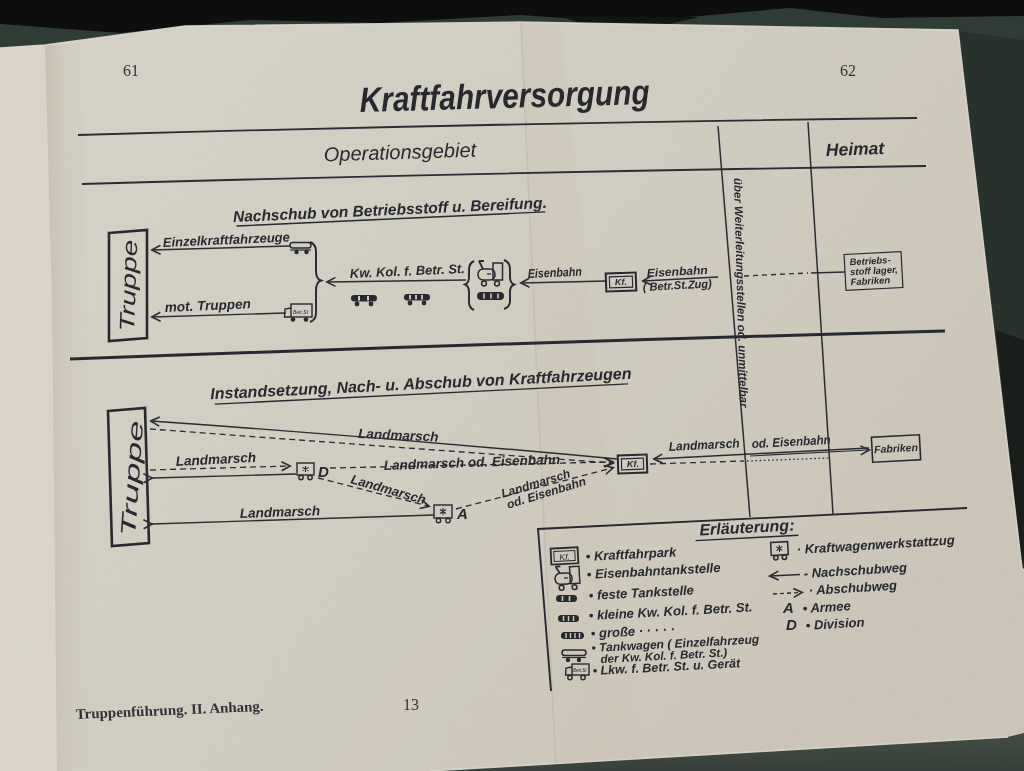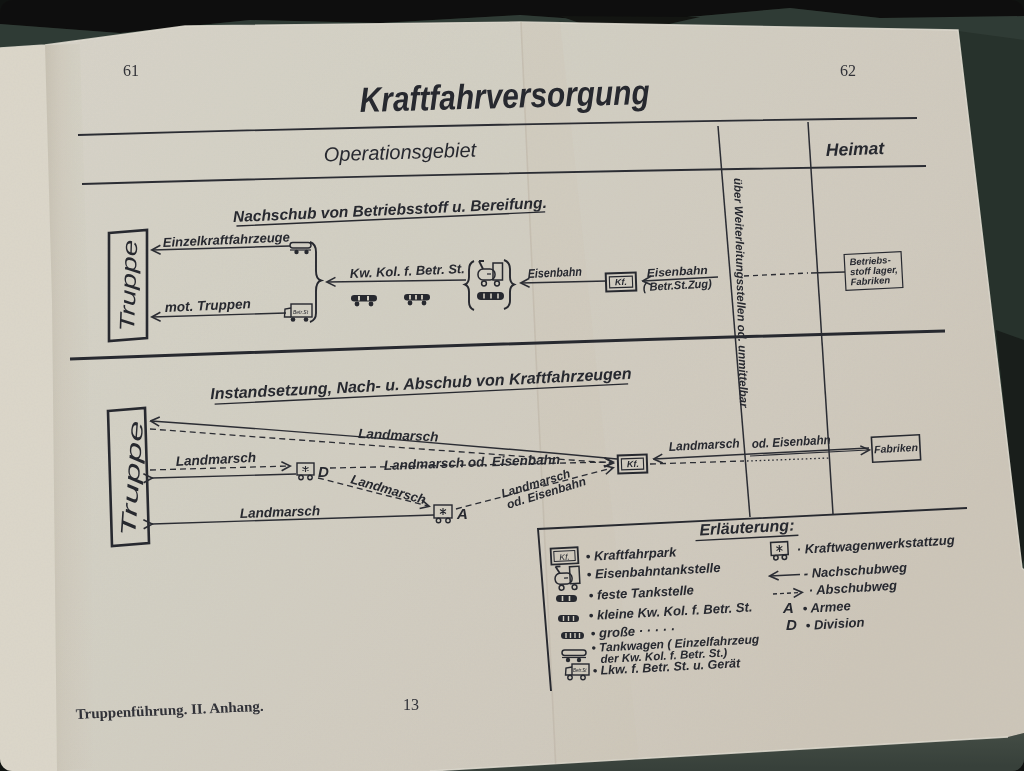--- a/index.html
+++ b/index.html
@@ -1,16 +1,16 @@
 <!DOCTYPE html>
 <html><head>
 <meta charset="utf-8">
 <style>
   html,body{margin:0;padding:0;background:#101311;}
-  #stage{position:relative;width:1024px;height:771px;overflow:hidden;border-radius:12px;}
+  #stage{position:relative;width:1024px;height:771px;overflow:hidden;}
   svg{position:absolute;left:0;top:0;filter:blur(0.30px) contrast(0.97) brightness(1.0);}
   text{font-family:"Liberation Sans",sans-serif;}
 </style>
 </head>
 <body>
 <div id="stage">
 <svg width="1024" height="771" viewBox="0 0 1024 771">
 <defs>
   <linearGradient id="pgrad" x1="0" y1="0" x2="1" y2="0.55">
     <stop offset="0" stop-color="#dbd7cb"></stop>

